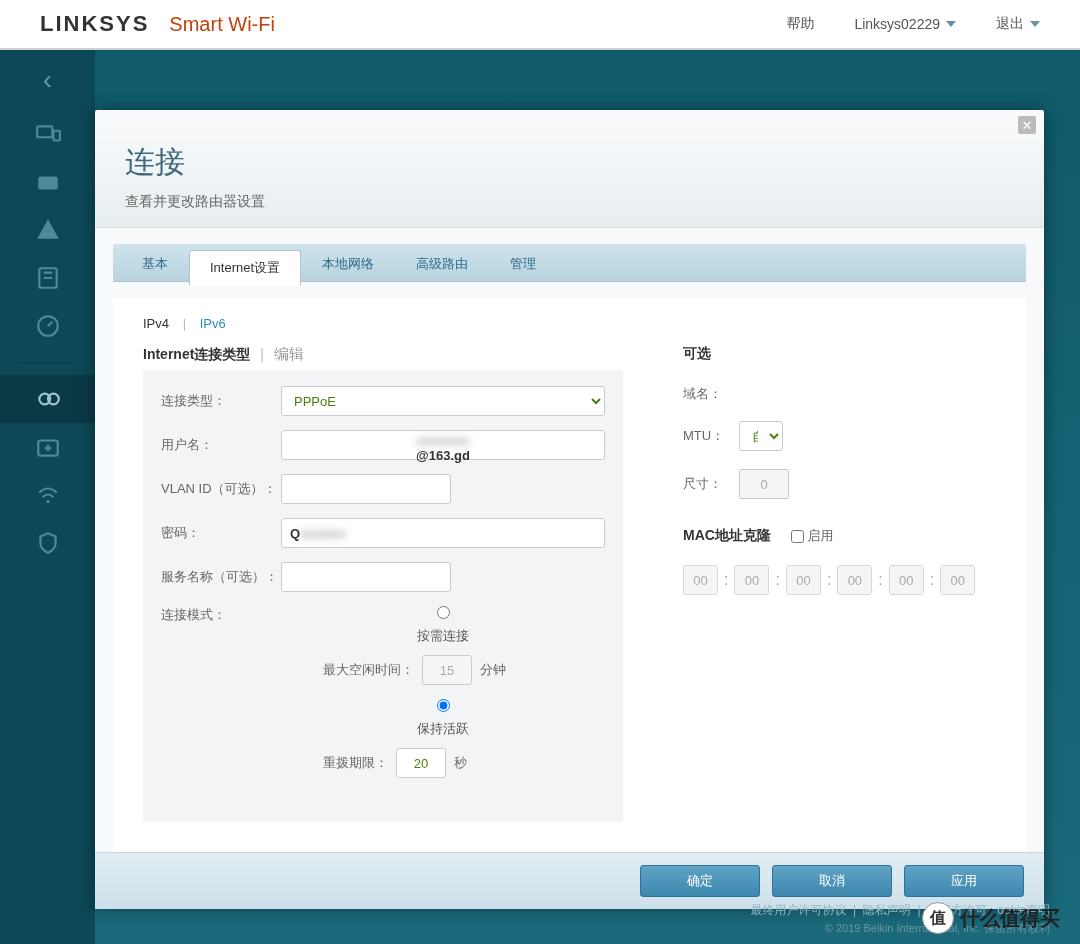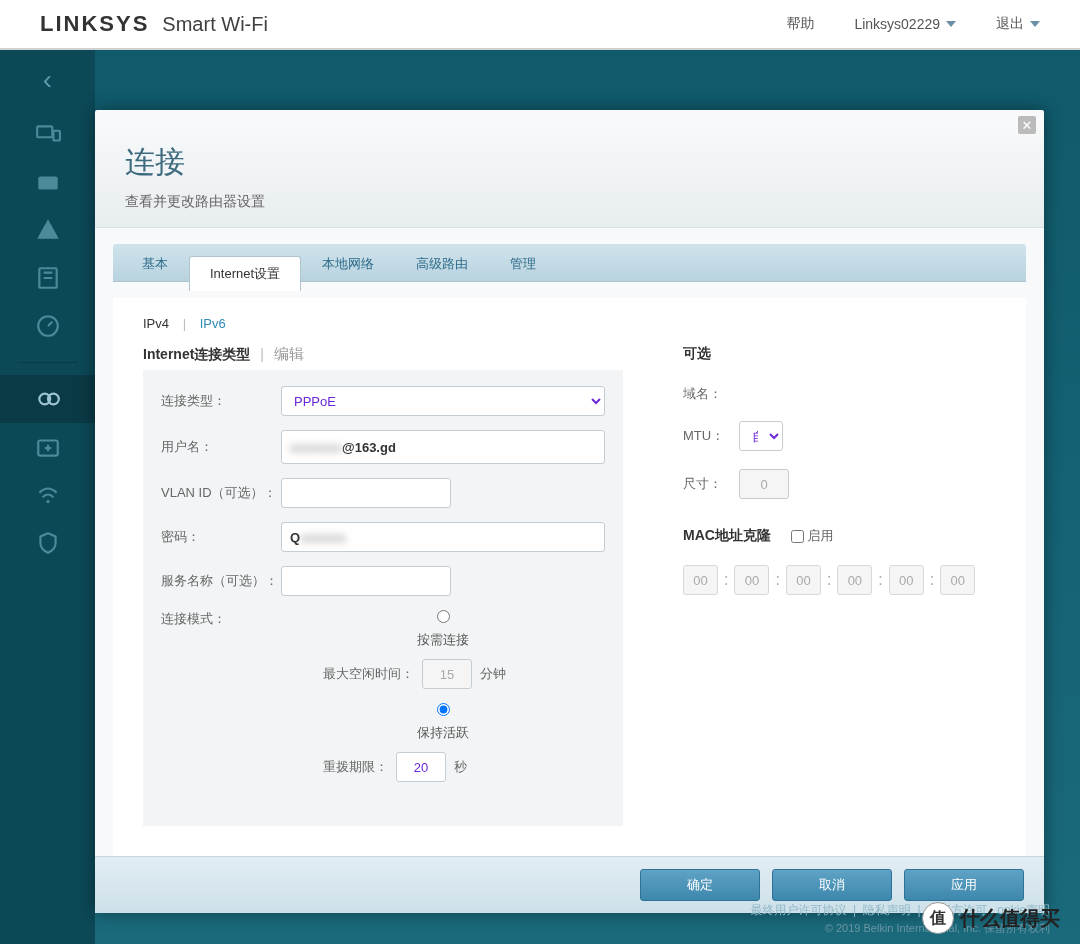--- a/index.html
+++ b/index.html
@@ -1,20 +1,20 @@
 <!DOCTYPE html>
 <html><head>
 <meta charset="utf-8">
 <style>
 * { box-sizing: border-box; margin: 0; padding: 0; font-family: Arial, "Microsoft YaHei", sans-serif; }
 body { width: 1080px; height: 944px; background: #1a4d5c; overflow: hidden; position: relative; }
 
 .topbar { background: #fff; height: 50px; border-bottom: 2px solid #d0d0d0; display: flex; align-items: center; padding: 0 40px; }
 .logo { font-family: Arial; font-weight: bold; font-size: 22px; letter-spacing: 2px; color: #333; }
-.logo-sub { font-size: 20px; color: #404040; font-weight: 300; margin-left: 13px; letter-spacing: 0; }
+.logo-sub { font-size: 20px; color: #c2410c; font-weight: 300; margin-left: 20px; letter-spacing: 0; }
 .top-right { margin-left: auto; display: flex; gap: 40px; align-items: center; color: #555; font-size: 14px; }
 .top-link { cursor: pointer; display: flex; align-items: center; gap: 6px; }
 .tri-down { width: 0; height: 0; border-left: 5px solid transparent; border-right: 5px solid transparent; border-top: 6px solid #6b8fa3; }
 
 .main-bg { position: absolute; top: 50px; left: 0; right: 0; bottom: 0; background: linear-gradient(#0f5a6b, #1a6a7c); }
 .sidebar { position: absolute; left: 0; top: 50px; width: 95px; bottom: 0; background: #0c4856; }
 .back-arrow { height: 60px; display: flex; align-items: center; justify-content: center; color: #5b9aab; font-size: 28px; cursor: pointer; }
 .side-icons { display: flex; flex-direction: column; }
 .side-ic { height: 48px; display: flex; align-items: center; justify-content: center; color: #4d8a99; position: relative; }
 .side-ic svg { width: 26px; height: 26px; fill: #4d8a99; }
@@ -23,41 +23,41 @@
 .side-ic.active::after { content: ""; position: absolute; right: -8px; top: 50%; transform: translateY(-50%); border-top: 8px solid transparent; border-bottom: 8px solid transparent; border-left: 8px solid #0a3a45; }
 
 .modal { position: absolute; left: 95px; top: 110px; right: 36px; background: #f7f9fa; border-radius: 2px; box-shadow: 0 0 18px rgba(0,0,0,.4); }
 .close-x { position: absolute; right: 8px; top: 6px; width: 18px; height: 18px; background: #bbb; color: #fff; font-size: 13px; display: flex; align-items: center; justify-content: center; cursor: pointer; border-radius: 2px; }
 .modal-hdr { padding: 24px 30px 16px 30px; background: linear-gradient(#f8fafb, #e8edf0); border-bottom: 1px solid #d8dfe3; margin-top: 8px; }
 .modal-title { font-size: 30px; color: #3d6a7d; font-weight: 300; }
 .modal-sub { font-size: 14px; color: #666; margin-top: 10px; }
 
 .tabs { display: flex; background: linear-gradient(#cfe3ec, #b8d3df); border-bottom: 1px solid #b0c4cf; padding-left: 8px; margin: 16px 18px; border-radius: 3px 3px 0 0; }
 .tab { padding: 8px 20px; font-size: 13px; color: #2e6b8a; cursor: pointer; border: 1px solid transparent; border-bottom: none; margin-top: 2px; }
-.tab.active { background: #fff; color: #333; border-color: #b0c4cf; border-radius: 3px 3px 0 0; position: relative; top: 10px; }
+.tab.active { background: #fff; color: #333; border-color: #b0c4cf; border-radius: 3px 3px 0 0; position: relative; top: 4px; }
 
 .panel { padding: 18px 30px 30px 30px; background: #fff; margin: 0 18px; }
 .subnav { font-size: 13px; margin-bottom: 14px; }
 .subnav .sel { color: #333; }
 .subnav .sep { color: #bbb; margin: 0 10px; }
 .subnav .link { color: #2e8cb5; cursor: pointer; }
 
 .columns { display: flex; gap: 60px; }
 .col-left { flex: 0 0 480px; }
 .col-right { flex: 1; }
 
 .sec-head { font-size: 14px; font-weight: bold; color: #333; margin-bottom: 6px; }
 .sec-head .pipe { color: #bbb; font-weight: normal; margin: 0 10px; }
 .sec-head .edit { color: #999; font-weight: normal; font-size: 15px; }
 
 .formbox { background: #f2f4f5; padding: 16px 18px; margin-top: 6px; }
 .frow { display: flex; align-items: center; margin-bottom: 14px; font-size: 13px; color: #666; }
 .frow .lbl { width: 120px; }
 .ctrl { flex: 1; }
-select, input[type=text] { height: 30px; border: 1px solid #c5cdd2; border-radius: 3px; padding: 0 8px; font-size: 13px; background: #fff; color: #6d28d9; }
+select, input[type=text] { height: 30px; border: 1px solid #c5cdd2; border-radius: 3px; padding: 0 8px; font-size: 13px; background: #fff; color: #4d7c0f; }
 select { width: 170px; }
 input.wide { width: 170px; }
 input.dis { background: #f5f5f5; color: #aaa; width: 50px; text-align: center; }
 input.sm { width: 50px; text-align: center; }
 
 .radio-row { display: flex; align-items: center; gap: 8px; margin-bottom: 10px; font-size: 13px; color: #555; flex-direction: column; }
 .radio-sub { margin-left: 42px; display: flex; align-items: center; gap: 8px; font-size: 13px; color: #666; margin-bottom: 14px; }
 
 .right-block .rrow { display: flex; align-items: center; margin-bottom: 18px; font-size: 13px; color: #666; }
 .right-block .rlbl { width: 56px; }
@@ -185,21 +185,21 @@
         <div class="sec-head">
           <span>Internet连接类型</span><span class="pipe">|</span><span class="edit">编辑</span>
         </div>
         <div class="formbox">
           <div class="frow">
             <span class="lbl">连接类型：</span>
             <select class="ctrl"><option>PPPoE</option></select>
           </div>
           <div class="frow">
             <span class="lbl">用户名：</span>
-            <span class="ctrl" style="display:inline-flex;align-items:center;border:1px solid #c5cdd2;border-radius:3px;background:#fff;height:30px;width:170px;padding:16px 8px;">
+            <span class="ctrl" style="display:inline-flex;align-items:center;border:1px solid #c5cdd2;border-radius:3px;background:#fff;height:30px;width:170px;padding:2px 8px;flex-direction:column;">
               <span class="blur">xxxxxxxx</span>
                 <b style="color:#333">@163.gd</b>
             </span>
           </div>
           <div class="frow">
             <span class="lbl">VLAN ID（可选）：</span>
             <input type="text" class="wide" value="" style="">
           </div>
           <div class="frow">
             <span class="lbl">密码：</span>

